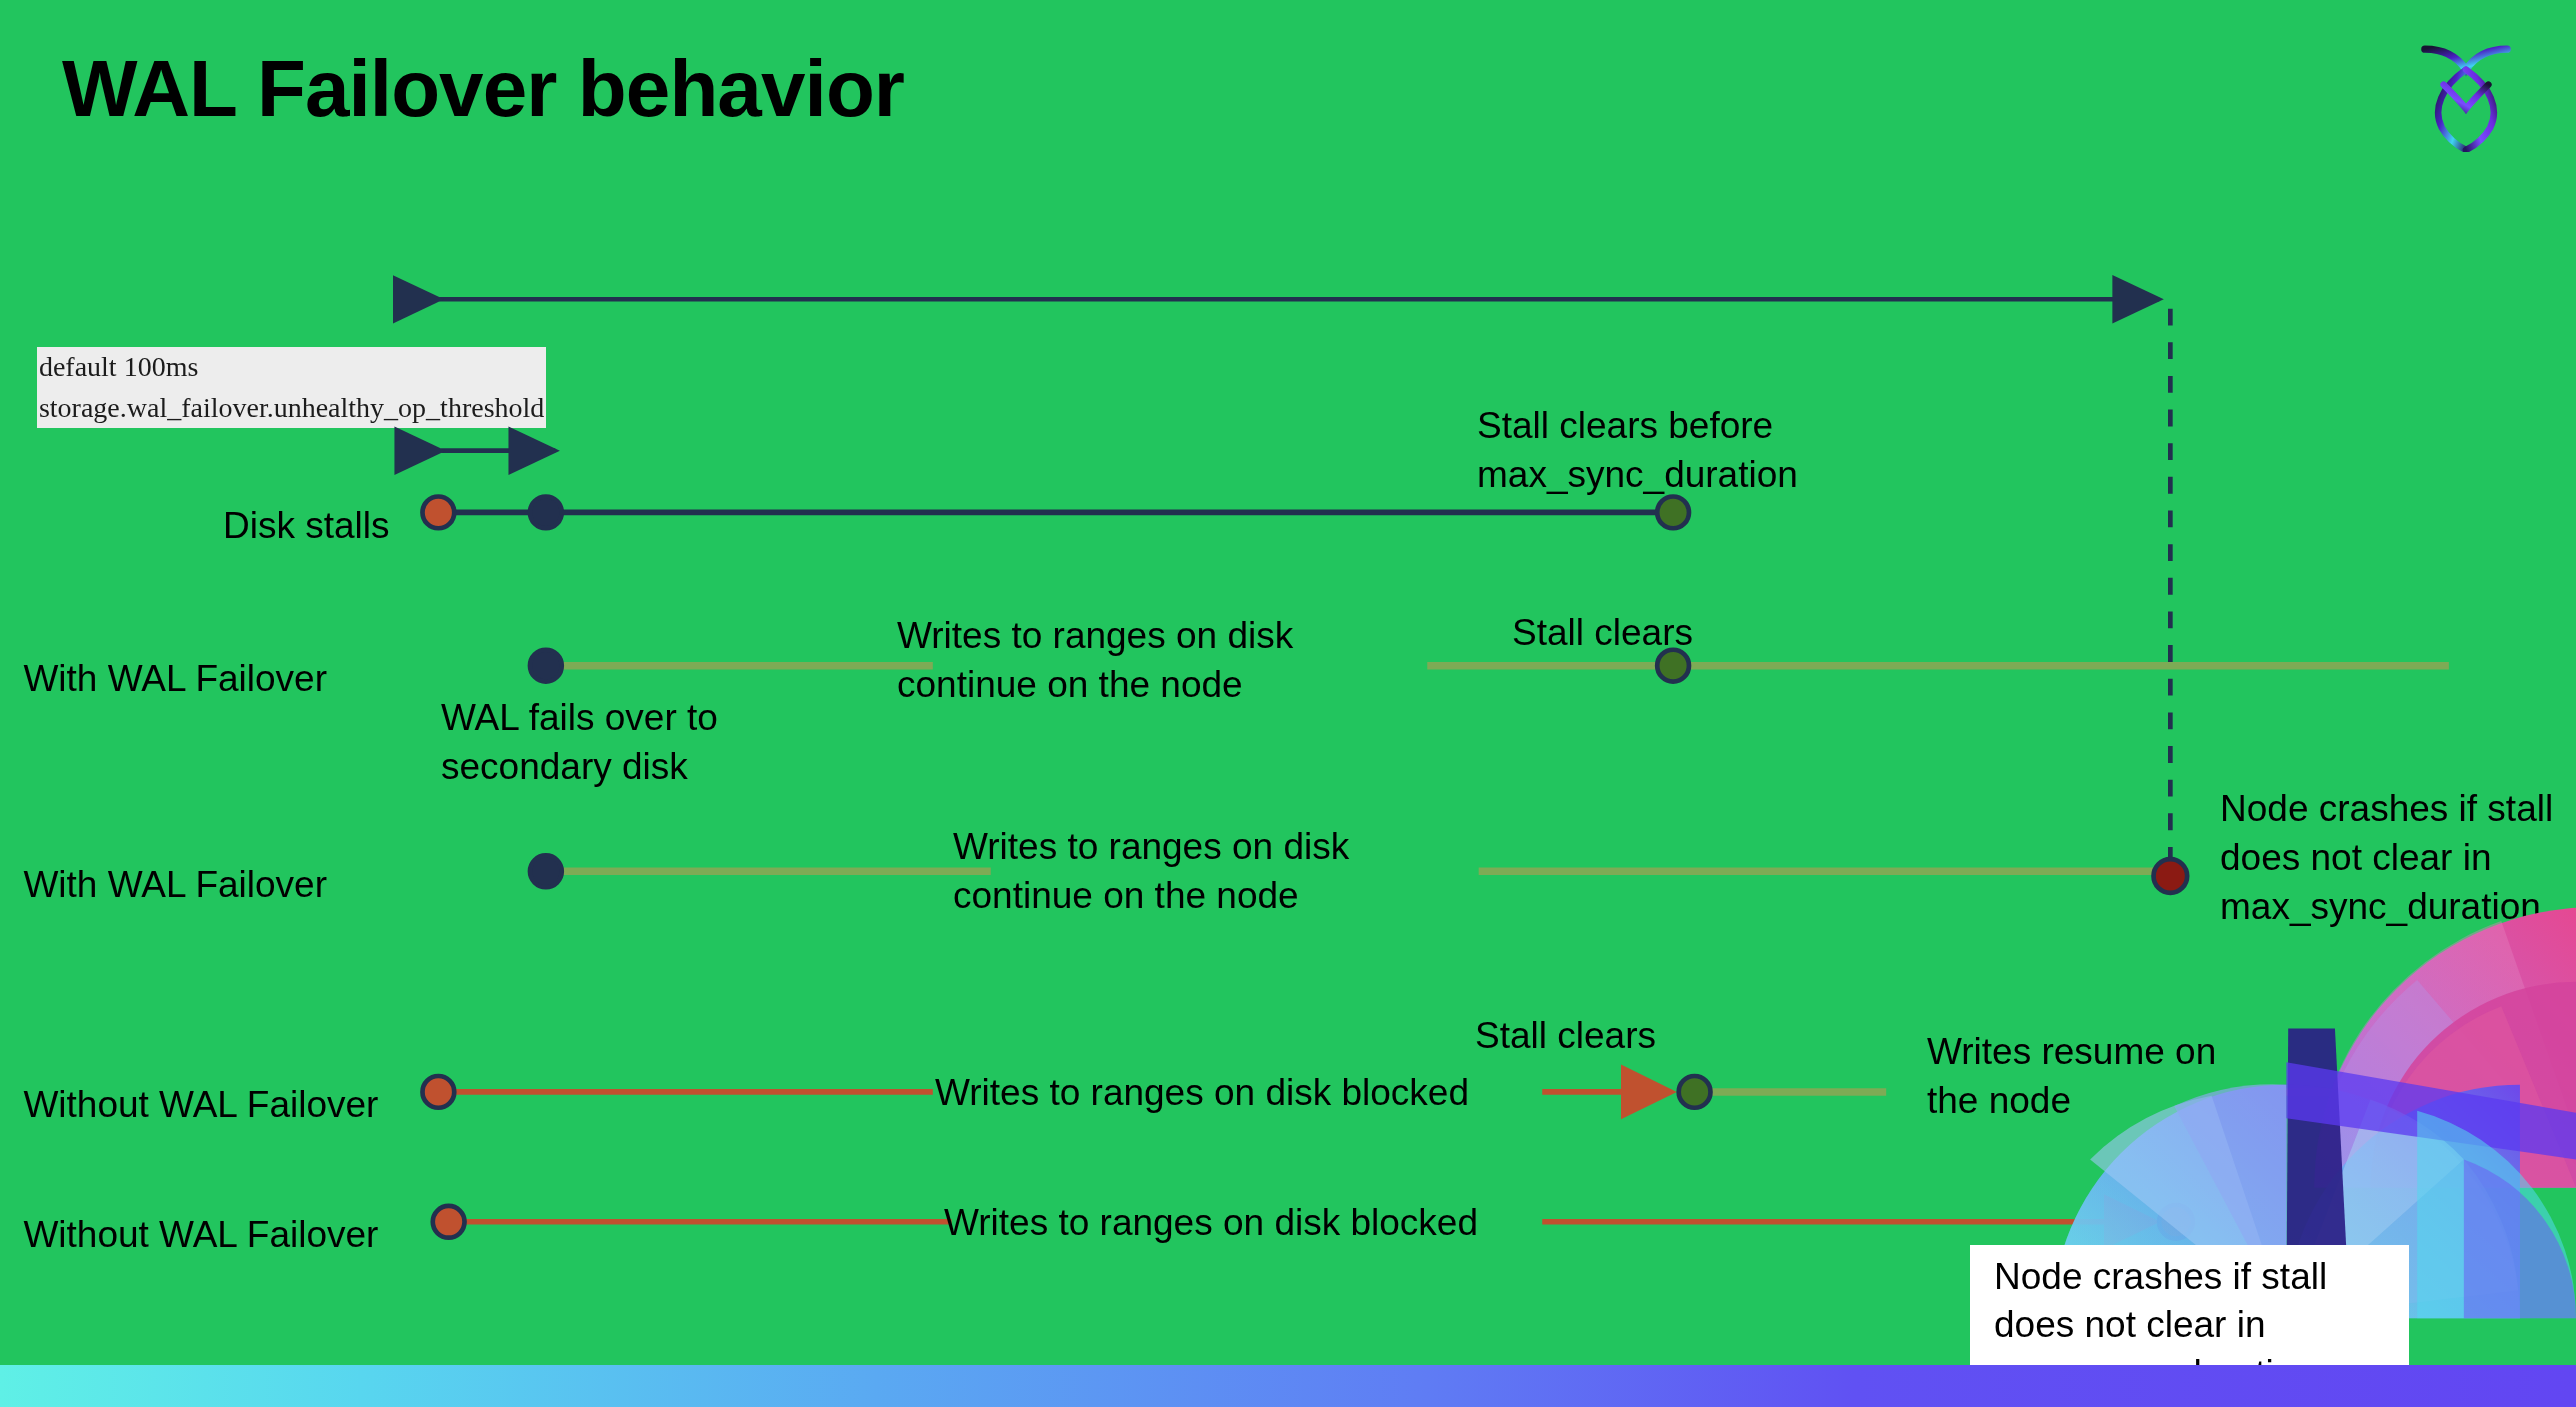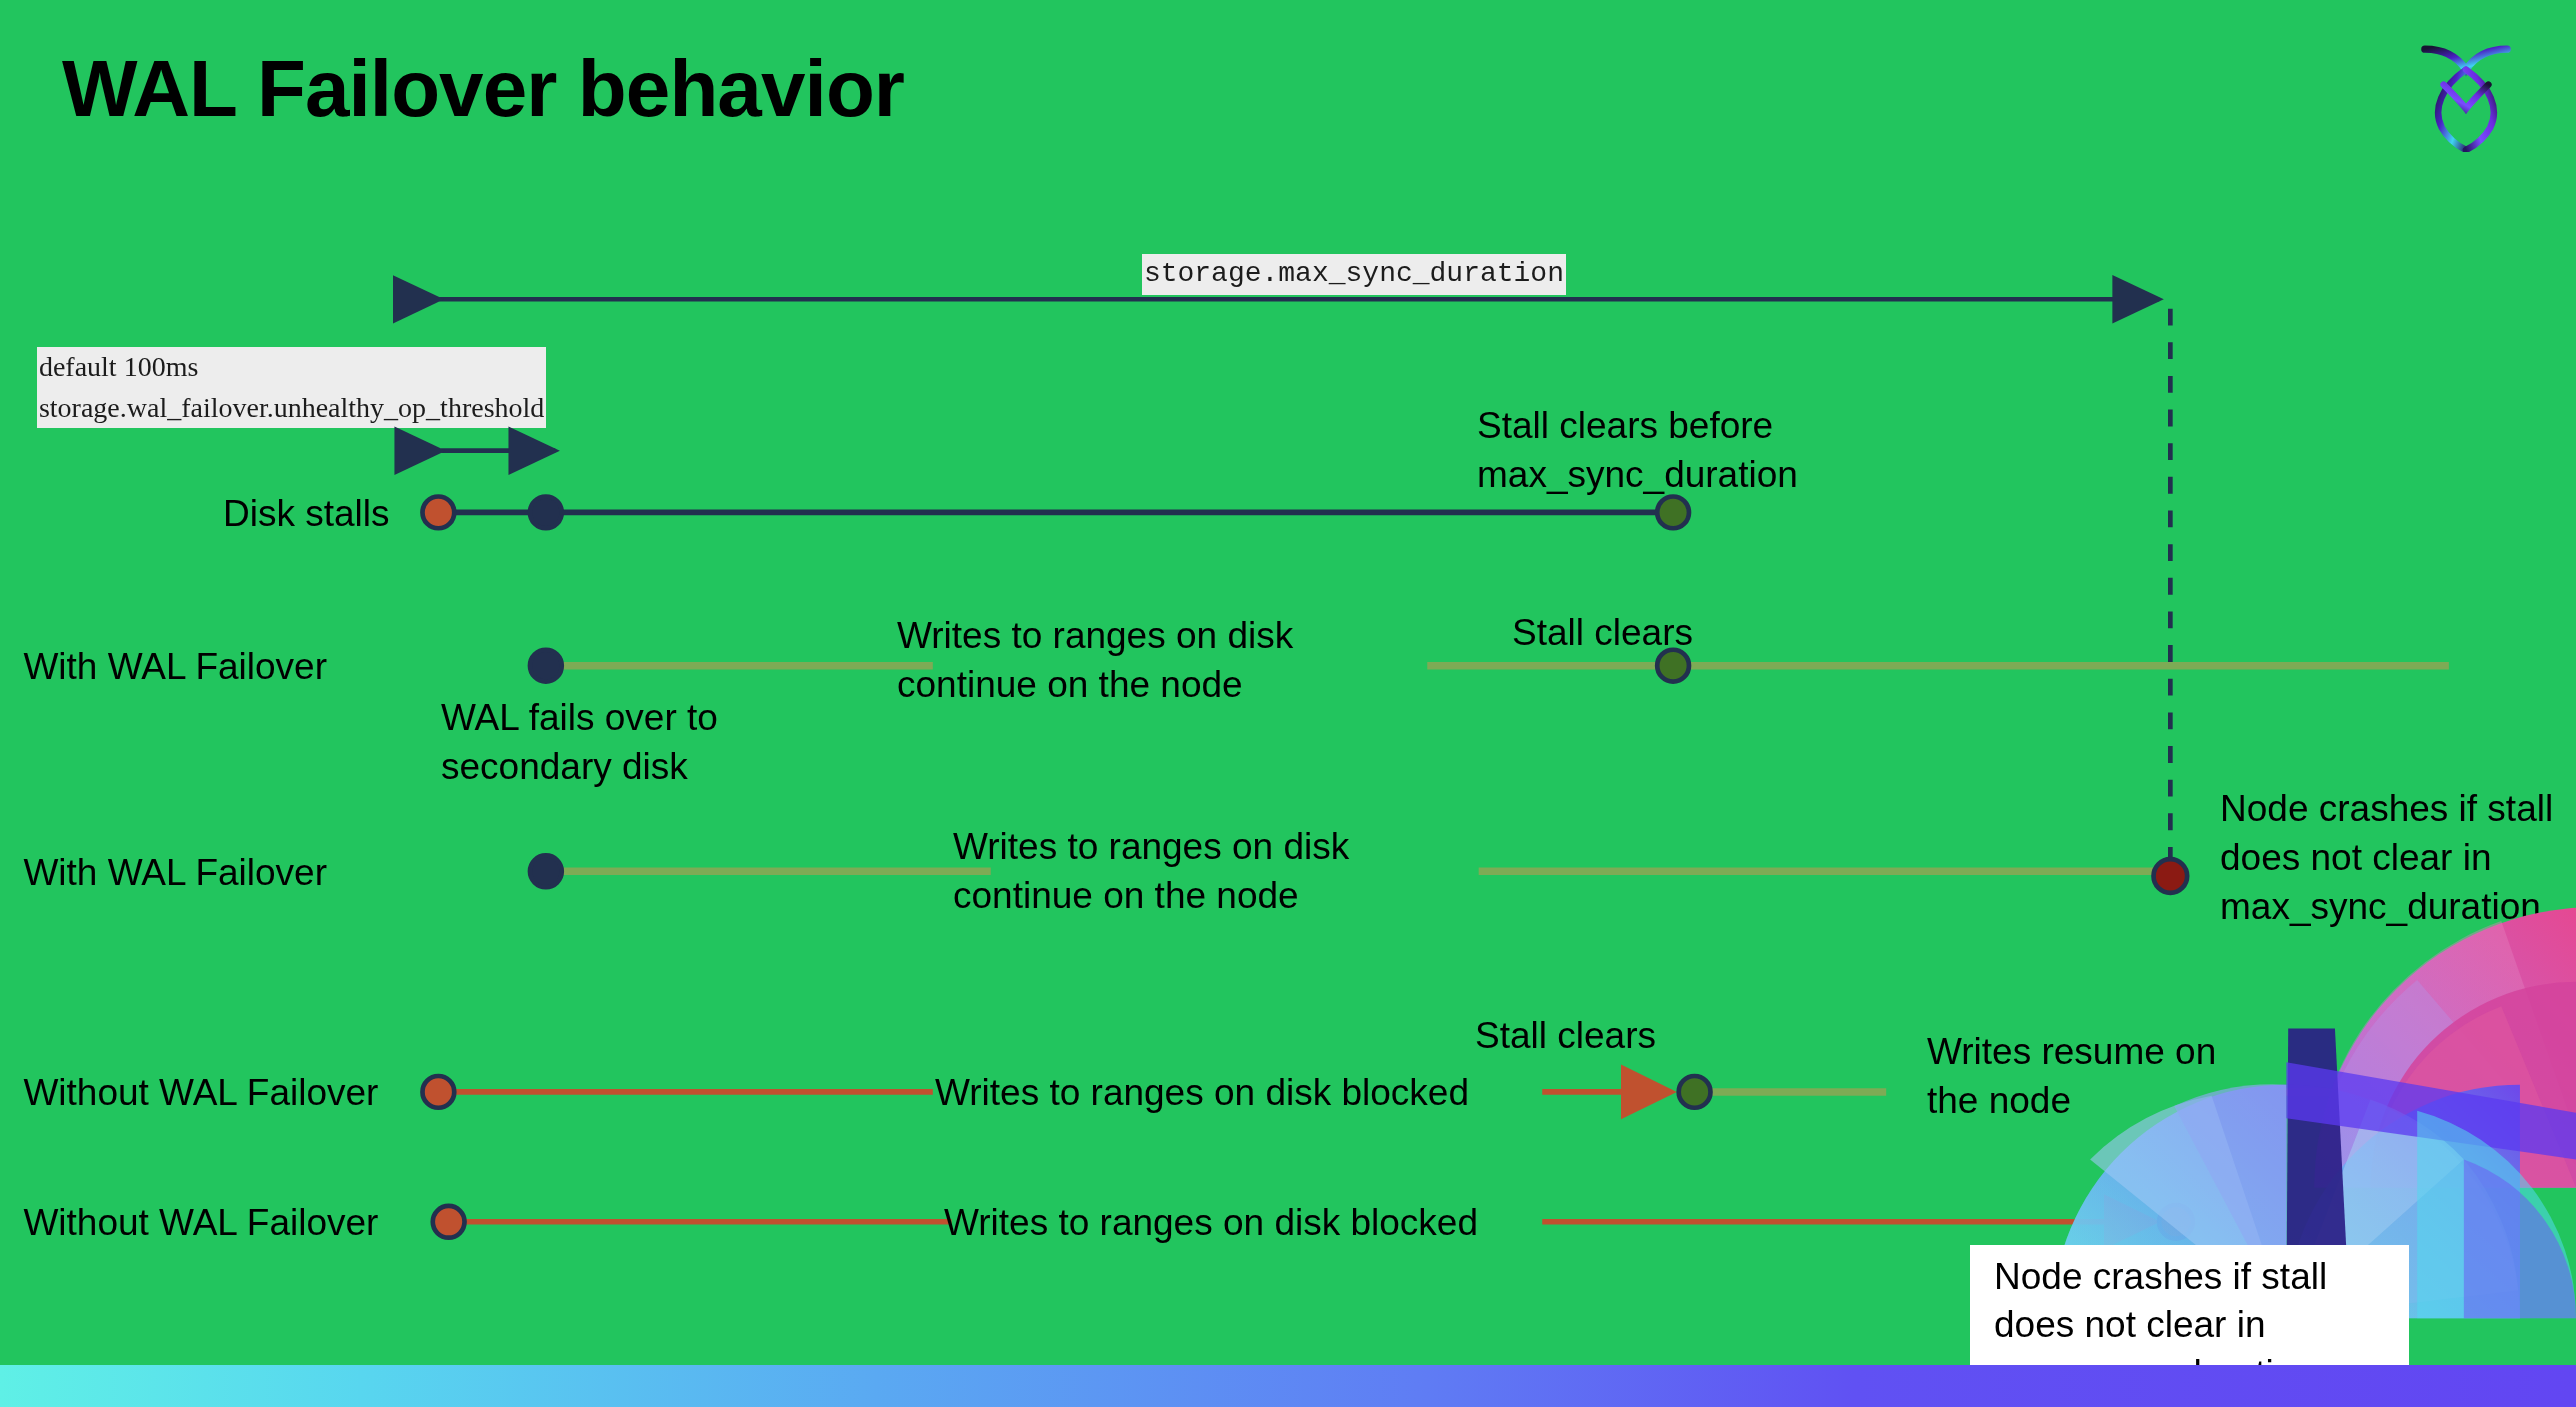--- a/index.html
+++ b/index.html
@@ -72,20 +72,21 @@
     pointer-events: none;
   }
 
   
   .rowlabel {
     position: absolute;
     font-size: 37px;
     color: #000000;
     white-space: nowrap;
     line-height: 1.2;
+    margin-top: 12px;
   }
 
   
   .note {
     position: absolute;
     font-size: 37px;
     line-height: 1.32;
     color: #000000;
     text-align: left;
     white-space: pre-line;
@@ -156,21 +157,20 @@
       <path d="M60 38 C34 56 24 80 34 100 C42 114 52 120 60 124" fill="none" stroke="url(#lg1)" stroke-width="7" stroke-linecap="round"></path>
 
       <path d="M60 38 C86 56 96 80 86 100 C78 114 68 120 60 124" fill="none" stroke="url(#lg2)" stroke-width="7" stroke-linecap="round"></path>
 
       <path d="M36 54 C46 64 54 72 60 80 C66 72 74 64 84 54" fill="none" stroke="url(#lg2)" stroke-width="7" stroke-linecap="round"></path>
       <path d="M60 80 L60 124" fill="none" stroke="url(#lg2)" stroke-width="7" stroke-linecap="round"></path>
     </svg>
   </div>
 
   <div class="codeblock" id="code-max-sync">
-    <span class="ln">storage.max_sync_duration</span>
   </div>
 
   <div class="codeblock" id="code-unhealthy">
     <span class="ln">default 100ms</span>
     <span class="ln">storage.wal_failover.unhealthy_op_threshold</span>
   </div>
 
   <svg id="art" viewBox="0 0 2756 1506">
     <defs>
       <marker id="navyArrowR" markerWidth="12" markerHeight="12" refX="10" refY="6" orient="auto" markerUnits="strokeWidth">

